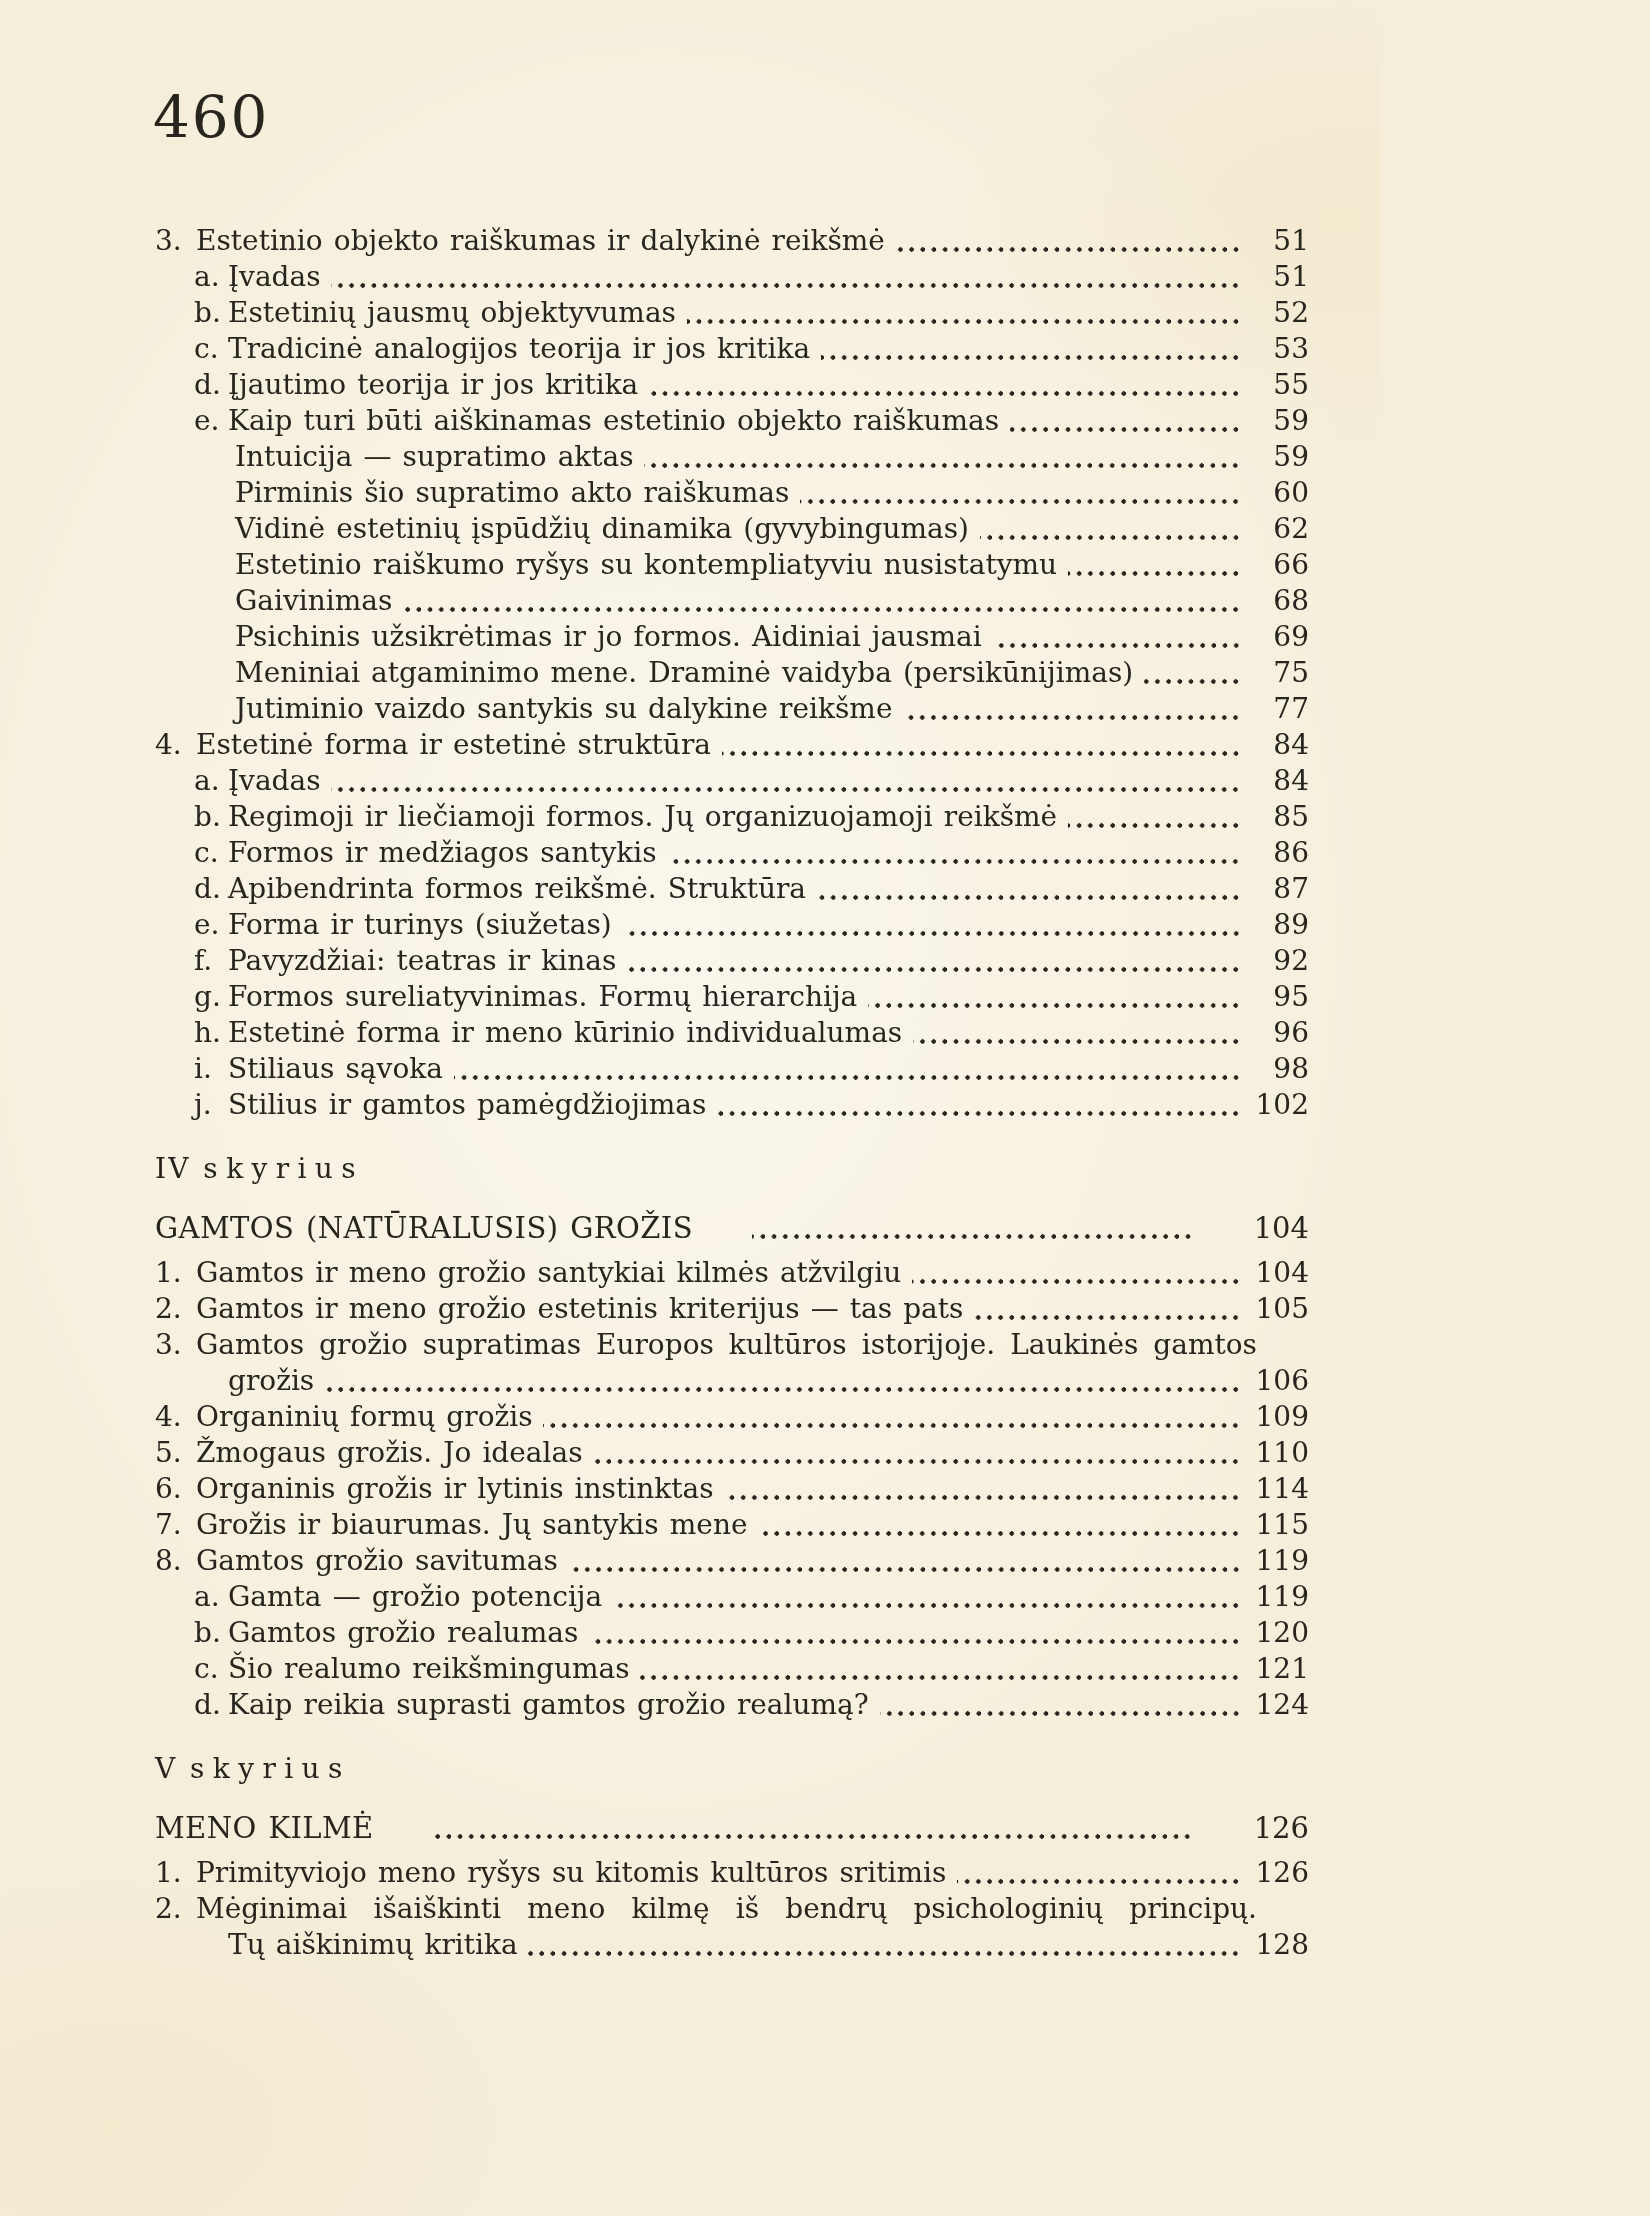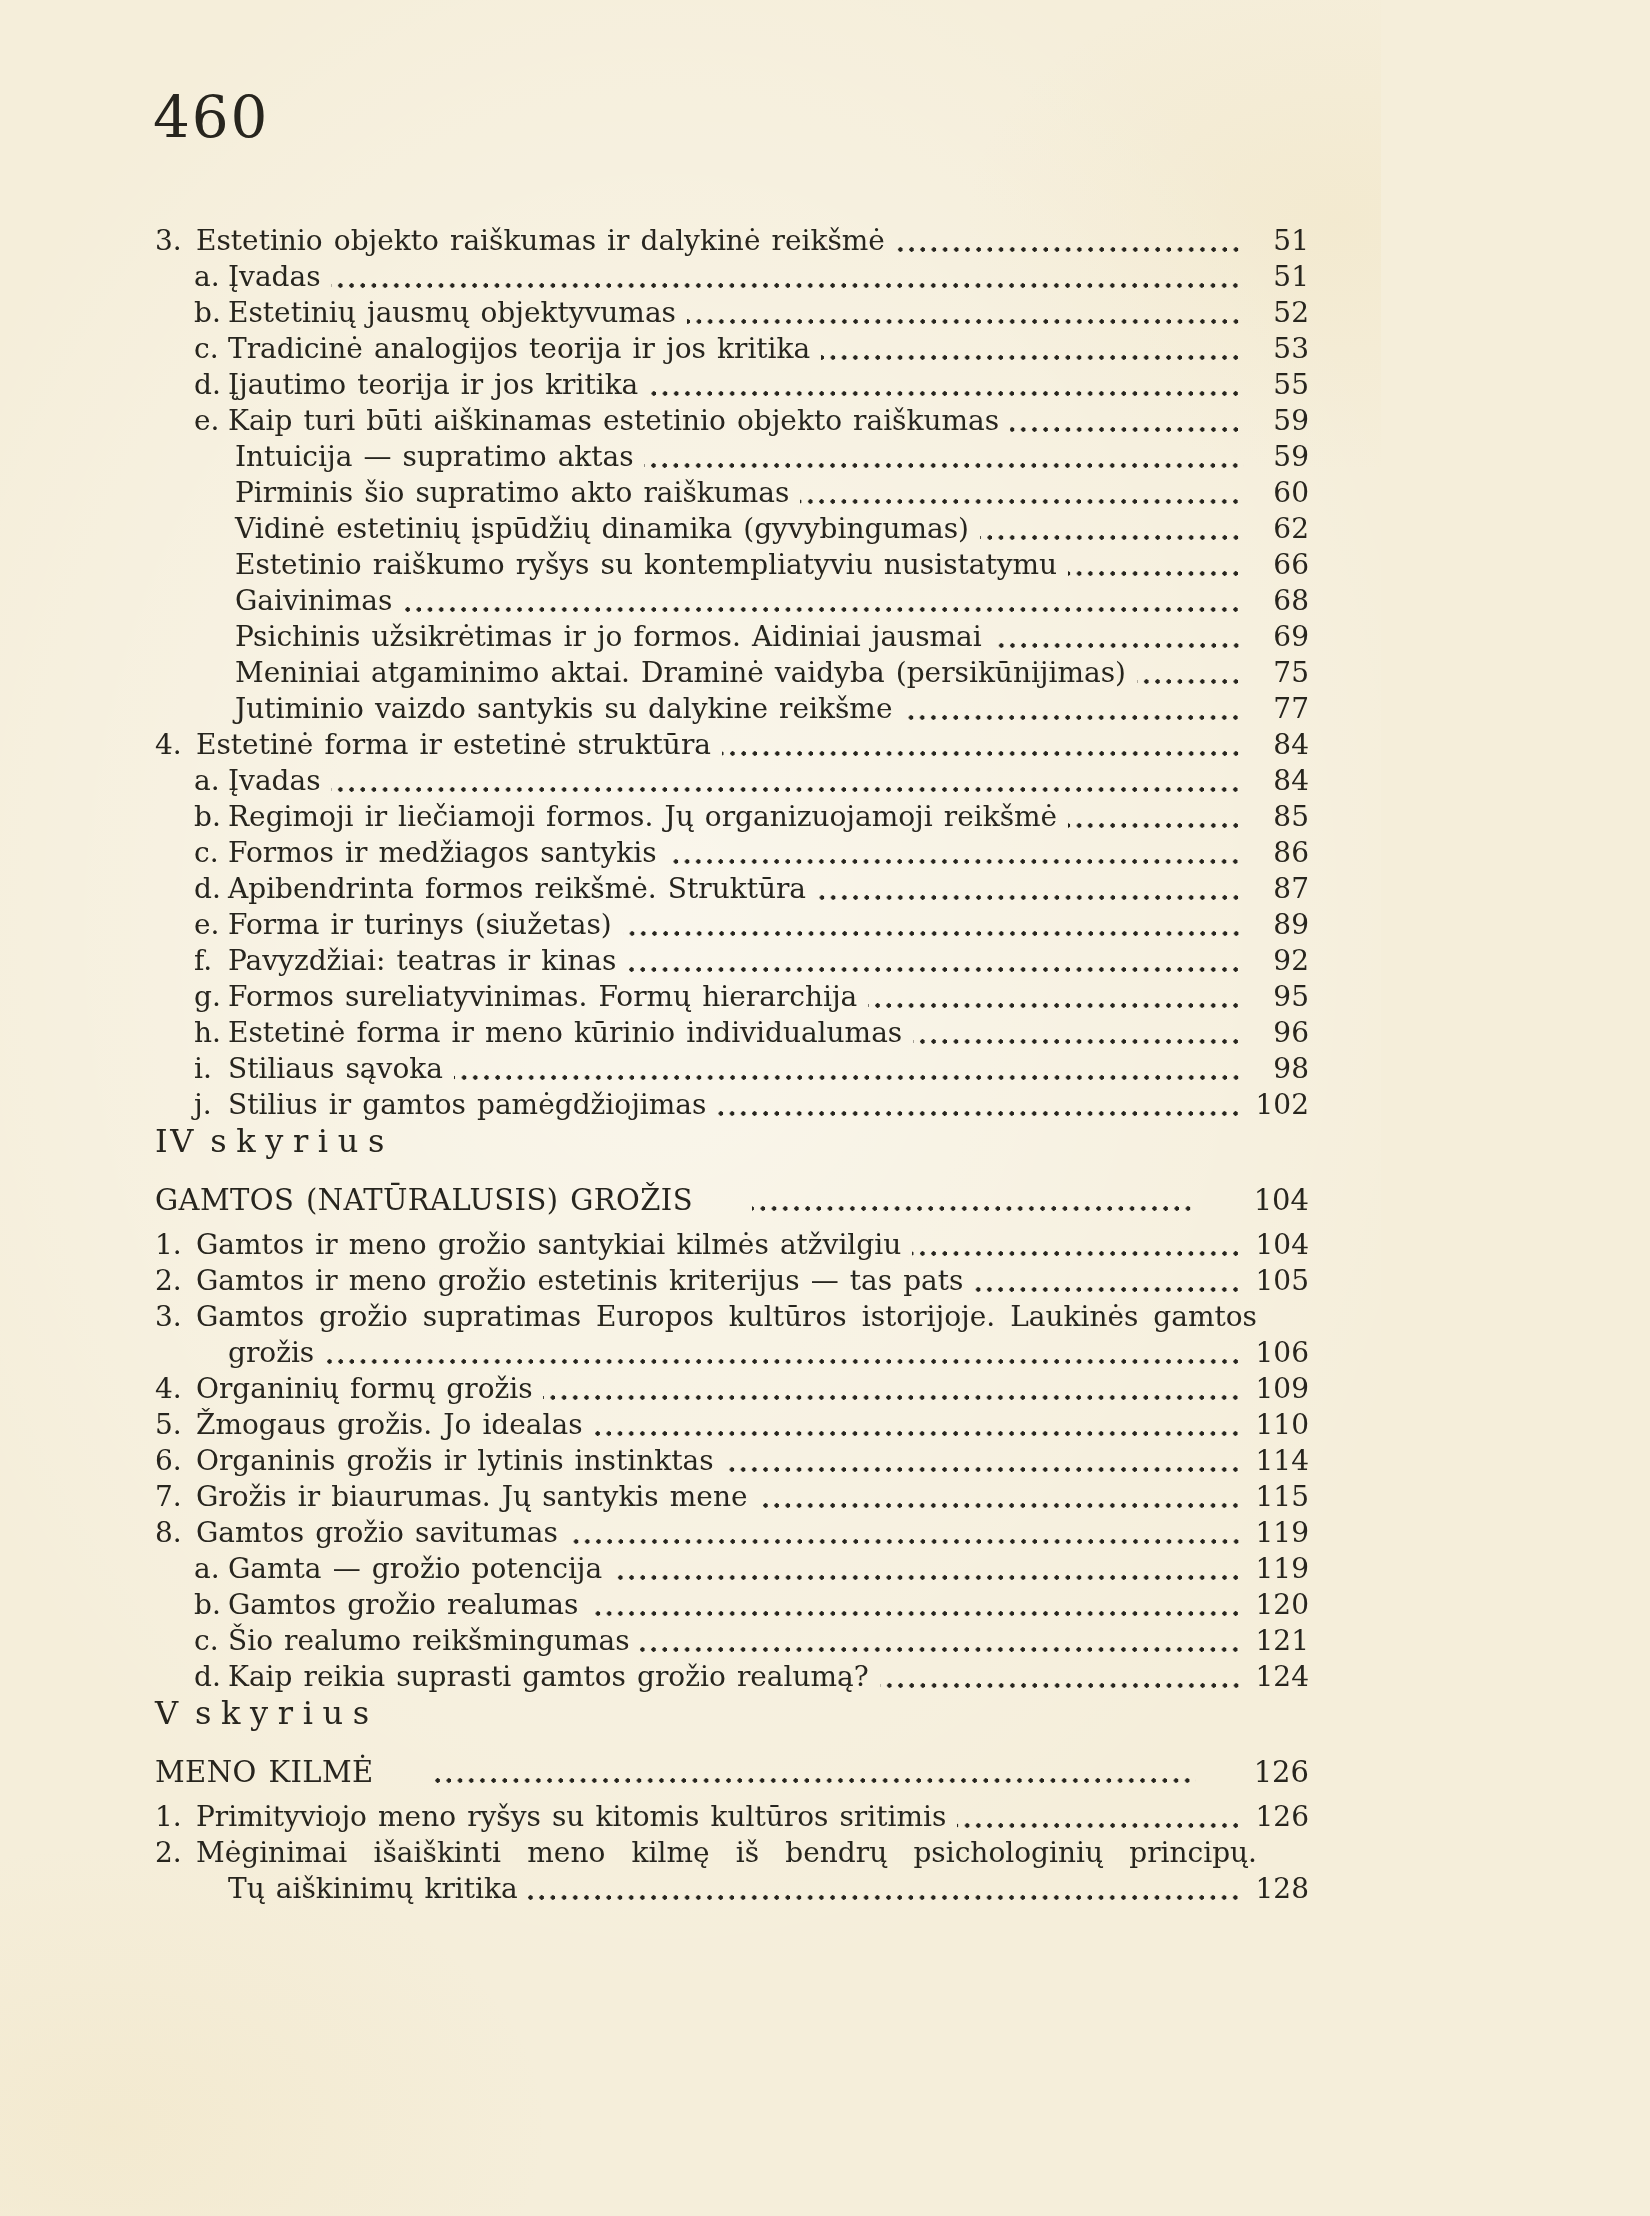--- a/index.html
+++ b/index.html
@@ -74,23 +74,24 @@
     background-image:radial-gradient(circle at 2.5px 2.5px, var(--ink) 2px, rgba(0,0,0,0) 2.4px);
     background-size:11.2px 5px;
     background-repeat:repeat-x;
     background-position:right bottom;
   }
   .pagecol{
     flex:0 0 61px;
     text-align:right;
   }
   .chapter{
-    font-size:32px;
+    font-size:28px;
     line-height:36px;
     letter-spacing:0.30em;
+    margin-top:28px;
   }
   .chapter .chapter-numeral{letter-spacing:0.08em;margin-right:0.45em;}
   .title-row{
     font-size:29px;
     margin-top:23px;
     margin-bottom:9px;
     gap:48px;
   }
   .title-row .entry-text{letter-spacing:0.4px;}
 </style>
@@ -160,21 +161,21 @@
         <span class="entry-text">Gaivinimas</span>
         <span class="leader"></span>
         <span class="pagecol">68</span>
       </div>
       <div class="row indent3">
         <span class="entry-text">Psichinis užsikrėtimas ir jo formos. Aidiniai jausmai</span>
         <span class="leader"></span>
         <span class="pagecol">69</span>
       </div>
       <div class="row indent3">
-        <span class="entry-text">Meniniai atgaminimo aktai. Draminė vaidyba (persikūnijimas)</span>
+        <span class="entry-text">Meniniai atgaminimo mene. Draminė vaidyba (persikūnijimas)</span>
         <span class="leader"></span>
         <span class="pagecol">75</span>
       </div>
       <div class="row indent3">
         <span class="entry-text">Jutiminio vaizdo santykis su dalykine reikšme</span>
         <span class="leader"></span>
         <span class="pagecol">77</span>
       </div>
       <div class="row indent1">
         <span class="num">4.</span>

